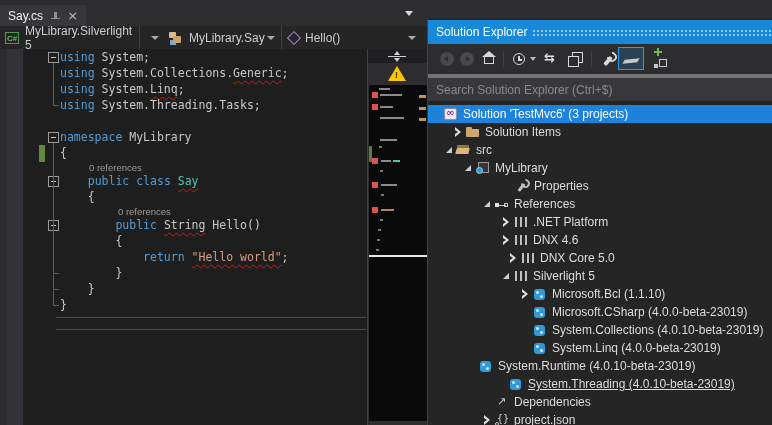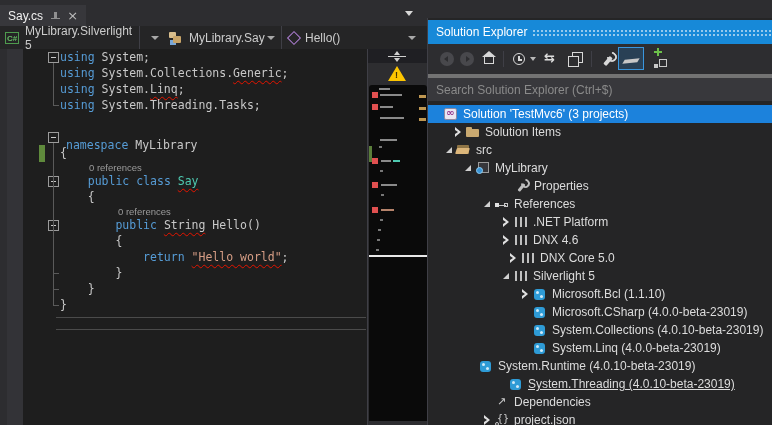--- a/index.html
+++ b/index.html
@@ -197,21 +197,21 @@
       <div class="fold-line" style="top:14px;height:42px"></div>
       <div class="fold-line" style="top:94px;height:162px"></div>
       <div class="fold-line" style="top:138px;height:102px"></div>
       <div class="fold-line" style="top:182px;height:42px"></div>
 
       <div id="code-layer">
           <div class="code-line" style="top: 1px;"><span class="k">using</span><span class="p"> System;</span></div>
           <div class="code-line" style="top: 17px;"><span class="k">using</span><span class="p"> System.Collections.</span><span class="p sq">Generic</span><span class="p">;</span></div>
           <div class="code-line" style="top: 33px;"><span class="k">using</span><span class="p"> System.</span><span class="p sq">Linq</span><span class="p">;</span></div>
           <div class="code-line" style="top: 49px;"><span class="k">using</span><span class="p"> System.Threading.Tasks;</span></div>
-          <div class="code-line" style="top: 89px; padding-left: 6px;"><span class="k">namespace</span><span class="p"> MyLibrary</span></div>
+          <div class="code-line" style="top: 81px;"><span class="k">namespace</span><span class="p"> MyLibrary</span></div>
           <div class="code-line" style="top: 97px;"><span class="p">{</span></div>
           <div class="codelens" style="top: 113px; left: 89px;">0 references</div>
           <div class="code-line" style="top: 125px;"><span class="p">    </span><span class="k">public</span><span class="p"> </span><span class="k">class</span><span class="p"> </span><span class="t sq">Say</span></div>
           <div class="code-line" style="top: 141px;"><span class="p">    {</span></div>
           <div class="codelens" style="top: 157px; left: 118px;">0 references</div>
           <div class="code-line" style="top: 169px;"><span class="p">        </span><span class="k">public</span><span class="p"> </span><span class="p sq">String</span><span class="p"> Hello()</span></div>
           <div class="code-line" style="top: 185px;"><span class="p">        {</span></div>
           <div class="code-line" style="top: 201px;"><span class="p">            </span><span class="k">return</span><span class="p"> </span><span class="s sq">"Hello world"</span><span class="p">;</span></div>
           <div class="code-line" style="top: 217px;"><span class="p">        }</span></div>
           <div class="code-line" style="top: 233px;"><span class="p">    }</span></div>

